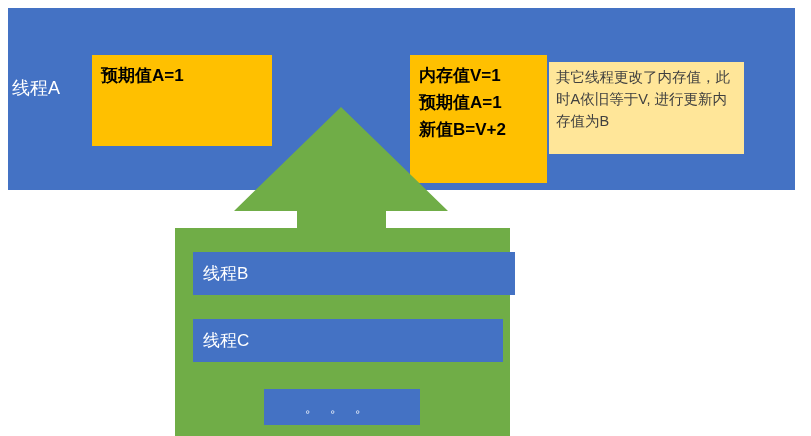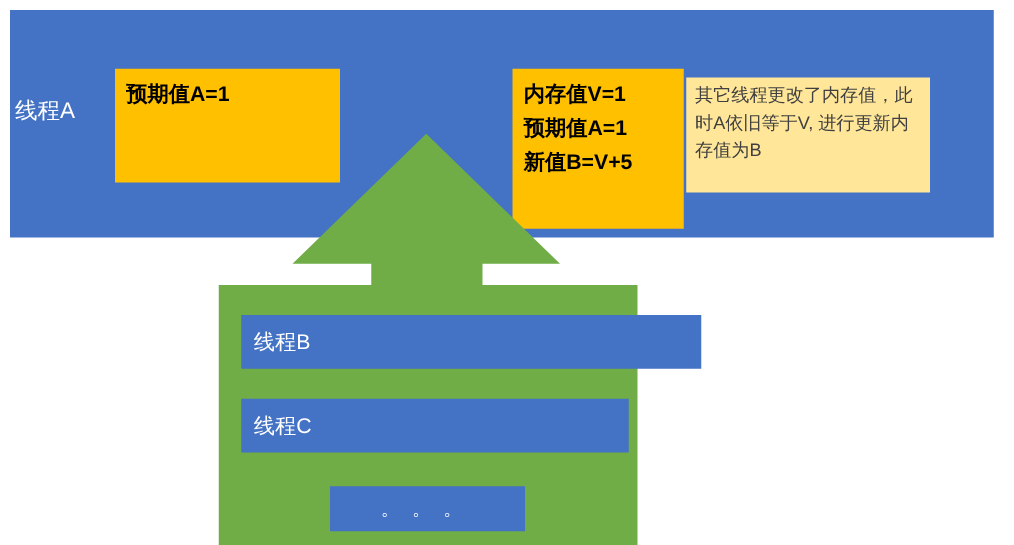--- a/index.html
+++ b/index.html
@@ -85,21 +85,21 @@
     color: #ffffff;
     font-size: 17px;
     display: flex;
     align-items: center;
     padding-left: 10px;
     box-sizing: border-box;
   }
   .bar-b {
     left: 193px;
     top: 252px;
-    width: 368px;
+    width: 322px;
     height: 43px;
     text-align: center;
   }
   .bar-c {
     left: 193px;
     top: 319px;
     width: 310px;
     height: 43px;
   }
   .bar-dots {
@@ -122,21 +122,21 @@
 
   <div class="thread-a-label">线程A</div>
 
   <div class="orange-box box-calc">
     <div>预期值A=1</div>
   </div>
 
   <div class="orange-box box-values">
     <div>内存值V=1</div>
     <div>预期值A=1</div>
-    <div>新值B=V+5</div>
+    <div>新值B=V+2</div>
   </div>
 
   <div class="note-box">其它线程更改了内存值，此时A依旧等于V, 进行更新内存值为B</div>
 
   <svg class="arrow-svg" width="811" height="436" viewBox="0 0 811 436">
     <polygon points="341,107 448,211 386,211 386,230 297,230 297,211 234,211" fill="#70AD47"></polygon>
   </svg>
 
   <div class="green-panel"></div>
 

